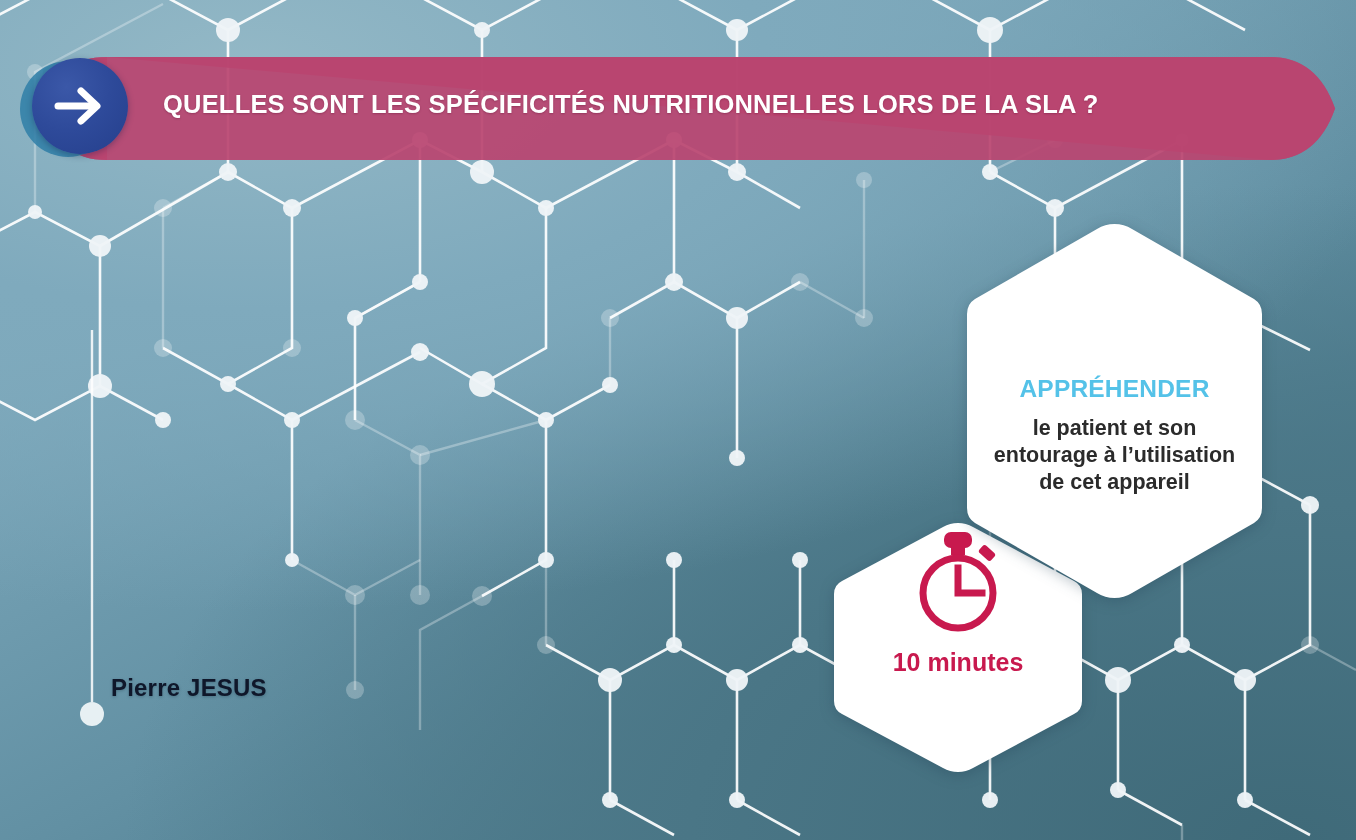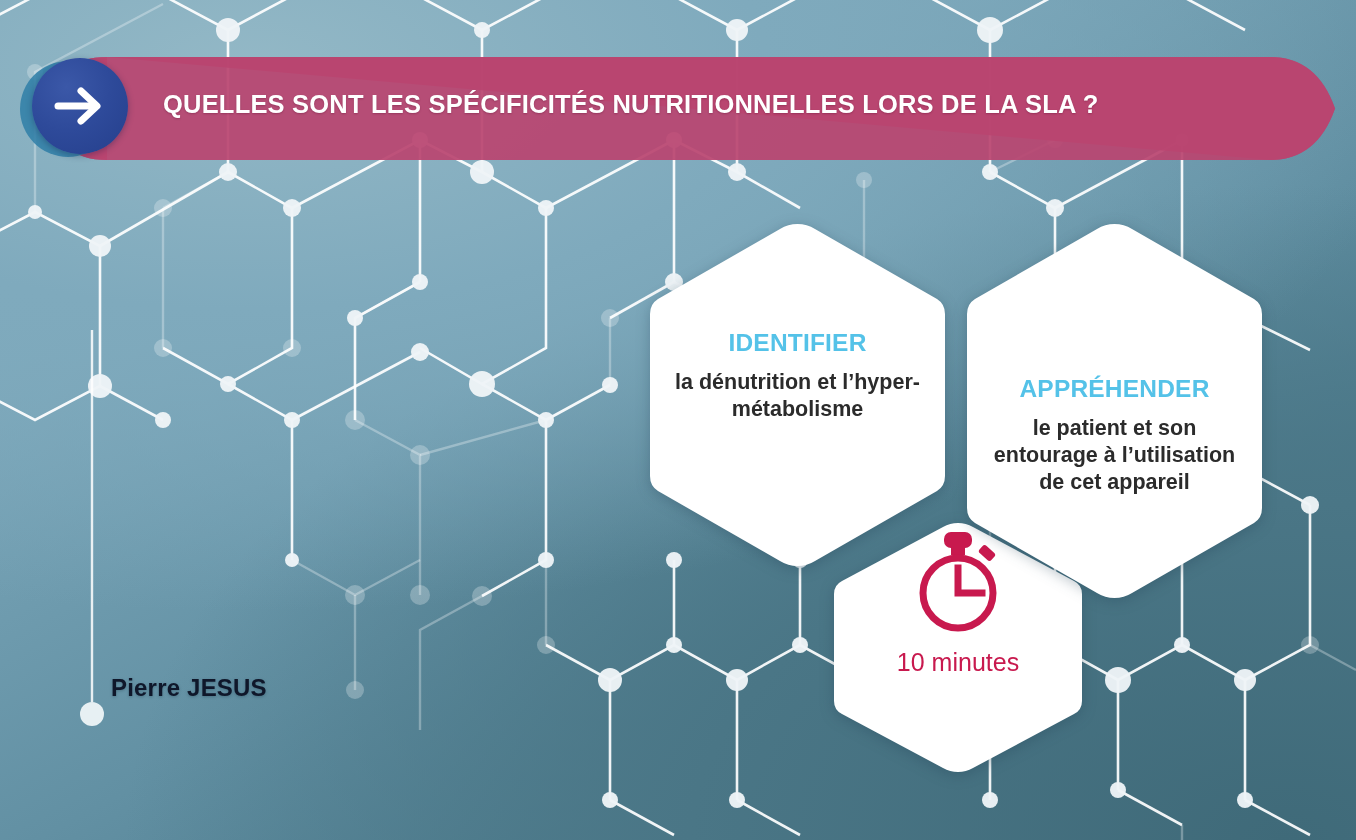--- a/index.html
+++ b/index.html
@@ -141,21 +141,21 @@
   #timer-icon-wrap {
     position: absolute;
     left: 0; right: 0; top: 8px;
     text-align: center;
   }
   #timer-label {
     position: absolute;
     left: 0; right: 0; top: 128px;
     text-align: center;
     font-size: 25px;
-    font-weight: normal;
+    font-weight: bold;
     color: #c8194e;
   }
 
   
   #author-name {
     position: absolute;
     left: 111px;
     top: 674px;
     color: #0f172a;
     font-size: 24px;
@@ -375,38 +375,20 @@
         <path d="M 27 7 L 43 22 L 27 37" stroke="#ffffff" stroke-width="7" stroke-linecap="round" stroke-linejoin="round" fill="none"></path>
       </svg>
     </div>
   </div>
 
   <svg id="author-stem" width="60" height="400" viewBox="0 0 60 400">
     <line x1="22" y1="0" x2="22" y2="372" stroke="#ffffff" stroke-width="2.4" opacity=".85"></line>
     <circle cx="22" cy="384" r="12" fill="#eef4f7" opacity=".95"></circle>
   </svg>
 
-  <div class="hex-card" id="hex-card-1">
-    <div class="hex-num">1</div>
-    <svg class="hex-shape" viewBox="0 0 303 350" width="303" height="350" preserveAspectRatio="none" style="left:0;top:-70px;height:350px">
-      <path d="M 151.5 4
-               Q 161 4 169 9
-               L 291 79 Q 299 84 299 94
-               L 299 256 Q 299 266 291 271
-               L 169 341 Q 161 346 151.5 346
-               Q 142 346 134 341
-               L 12 271 Q 4 266 4 256
-               L 4 94 Q 4 84 12 79
-               L 134 9 Q 142 4 151.5 4 Z" fill="#ffffff"></path>
-    </svg>
-    <div class="hex-body">
-      <div class="hex-heading">IDENTIFIER</div>
-      <div class="hex-text">la dénutrition et l’hyper-métabolisme</div>
-    </div>
-  </div>
 
   <div class="hex-card" id="hex-card-timer">
     <svg class="hex-shape" viewBox="0 0 254 255" width="254" height="255" preserveAspectRatio="none">
       <path d="M 127 3
                Q 135 3 142 7
                L 243 61 Q 251 65 251 74
                L 251 181 Q 251 190 243 194
                L 142 248 Q 135 252 127 252
                Q 119 252 112 248
                L 11 194 Q 3 190 3 181

